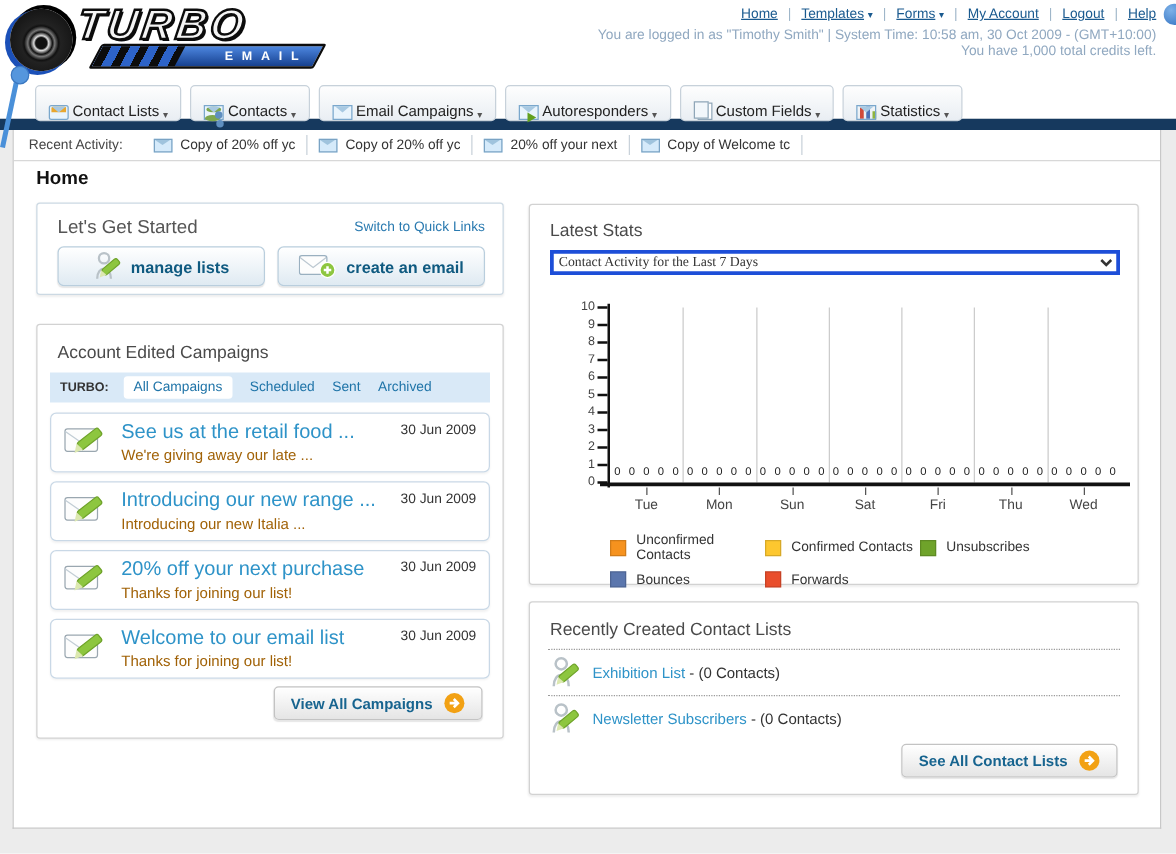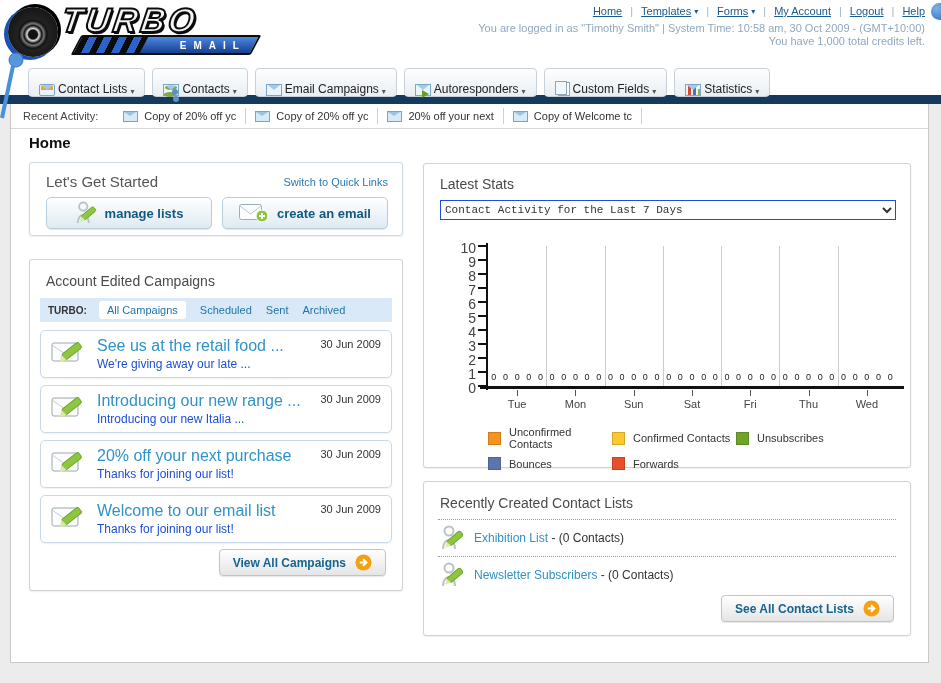--- a/index.html
+++ b/index.html
@@ -87,34 +87,34 @@
   .camp-panel{left:18px;top:155px;width:374px;height:332px;}
   .camp-panel .panel-title{padding:13px 16px 9px;}
   .show-bar{margin:0 10px;background:#d9e9f7;height:24px;display:flex;align-items:center;gap:12px;padding:0 8px;font-size:11px;}
   .show-label{font-size:10px;font-weight:bold;color:#333;}
   .filter{color:#1f74a8;cursor:pointer;}
   .filter.active{background:#fff;padding:3px 8px;border-radius:3px;}
   .camp-list{padding:8px 10px 0;display:flex;flex-direction:column;gap:7px;}
   .camp-item{position:relative;border:1px solid #c9d8e6;border-radius:5px;min-height:32px;padding:6px 10px 6px 56px;box-shadow:0 1px 2px rgba(0,0,0,0.06);}
   .camp-item .item-icon{position:absolute;left:10px;top:7px;}
   .camp-title{font-size:16px;color:#2e93c8;cursor:pointer;display:block;margin-bottom:2px;}
-  .camp-sub{font-size:12px;color:#1d4ed8;display:block;}
+  .camp-sub{font-size:12px;color:#a16207;display:block;}
   .camp-date{position:absolute;right:10px;top:7px;font-size:11px;color:#333;}
   .pill-btn{position:absolute;height:27px;padding:0 13px;border:1px solid #c3c3c3;border-radius:4px;cursor:pointer;
     background:linear-gradient(#ffffff,#e5e5e5);box-shadow:inset 0 1px 0 #fff,0 1px 1px rgba(0,0,0,0.1);
     display:flex;align-items:center;gap:9px;color:#17648f;font-weight:bold;font-size:12px;font-family:"Liberation Sans",sans-serif;}
   .view-all-btn{right:16px;bottom:14px;}
 
   
   .stats-panel{left:412px;top:59px;width:488px;height:305px;}
   .stats-panel .panel-title{padding:12px 16px 8px;}
-  .stats-select{display:block;margin:0 16px;width:456px;height:20px;font-size:11px;color:#333;border:1px solid #1d4ed8;background:#fff;font-family:Liberation Mono, monospace;}
+  .stats-select{display:block;margin:0 16px;width:456px;height:20px;font-size:11px;color:#333;border:3px solid #1d4ed8;background:#fff;font-family:Liberation Serif, serif;}
   .chart{position:absolute;left:16px;top:72px;width:456px;height:182px;}
   .chart div{position:absolute;}
-  .ch-ylabel{left:6px;width:30px;text-align:right;font-size:14px;color:#444;}
+  .ch-ylabel{left:6px;width:30px;text-align:right;font-size:10px;color:#444;}
   .ch-ytick{left:38px;width:8px;height:2px;background:#111;}
   .ch-yaxis{width:2px;background:#111;}
   .ch-xaxis{height:3px;background:#111;}
   .ch-sep{width:1px;background:#cccccc;}
   .ch-xtick{width:1px;height:6px;background:#555;}
   .ch-xlabel{width:50px;text-align:center;font-size:11px;color:#444;}
   .ch-val{width:9px;text-align:center;font-size:9px;color:#222;}
   .legend{position:absolute;left:64px;top:262px;display:grid;grid-template-columns:124px 124px 150px;row-gap:7px;}
   .legend-item{display:flex;align-items:center;gap:8px;font-size:11px;color:#333;}
   .swatch{width:13px;height:13px;flex:none;border:1px solid rgba(0,0,0,0.15);box-sizing:border-box;}

